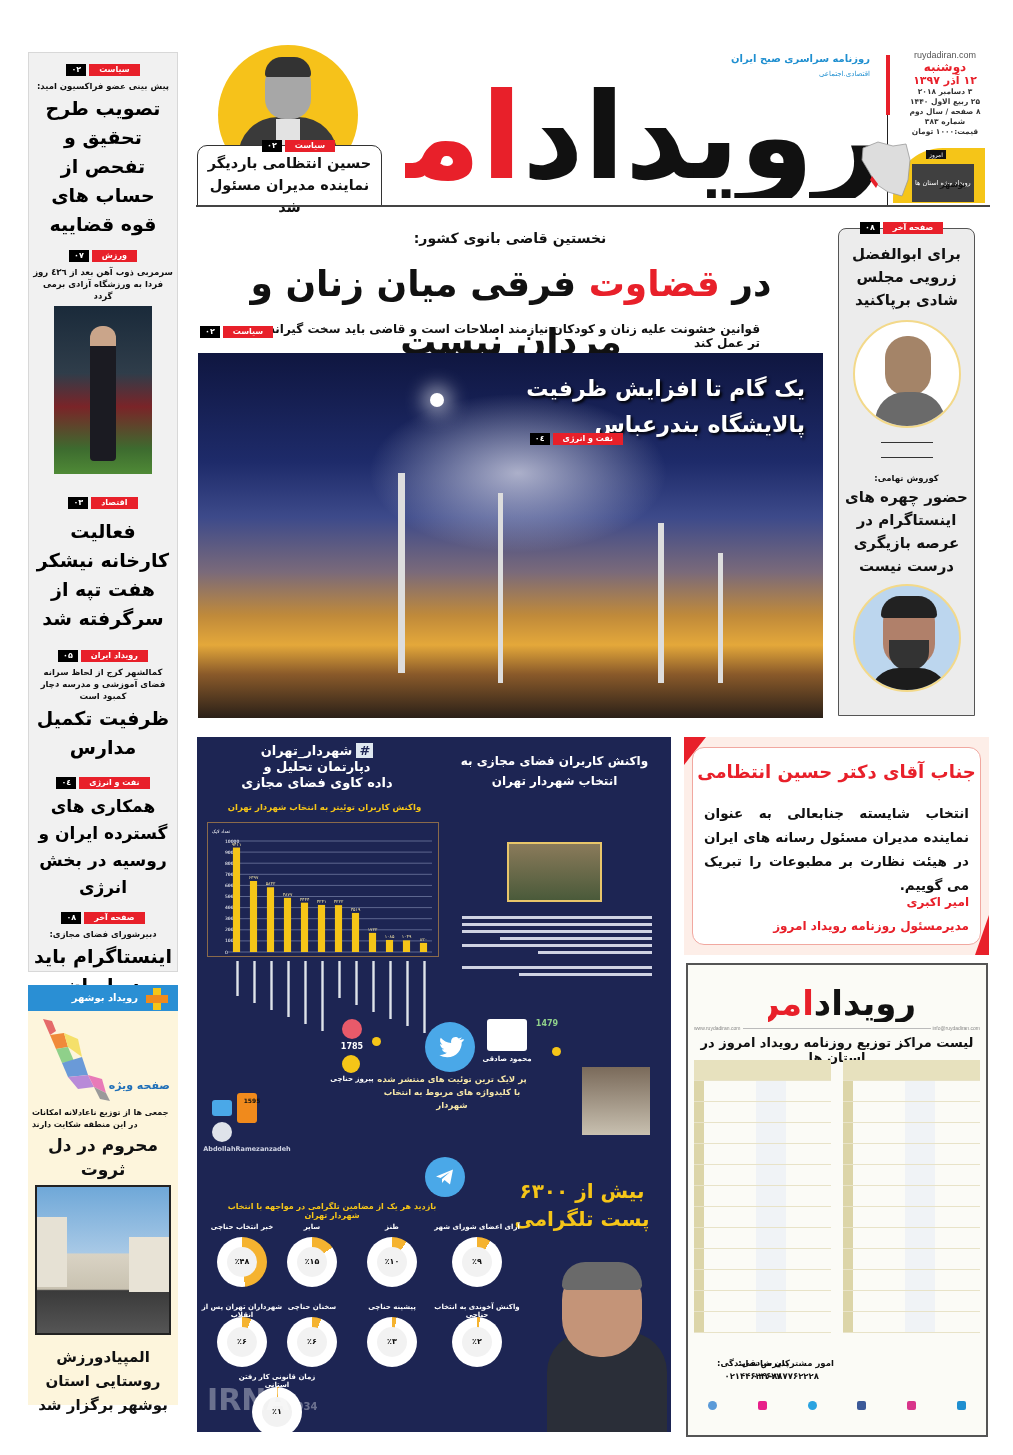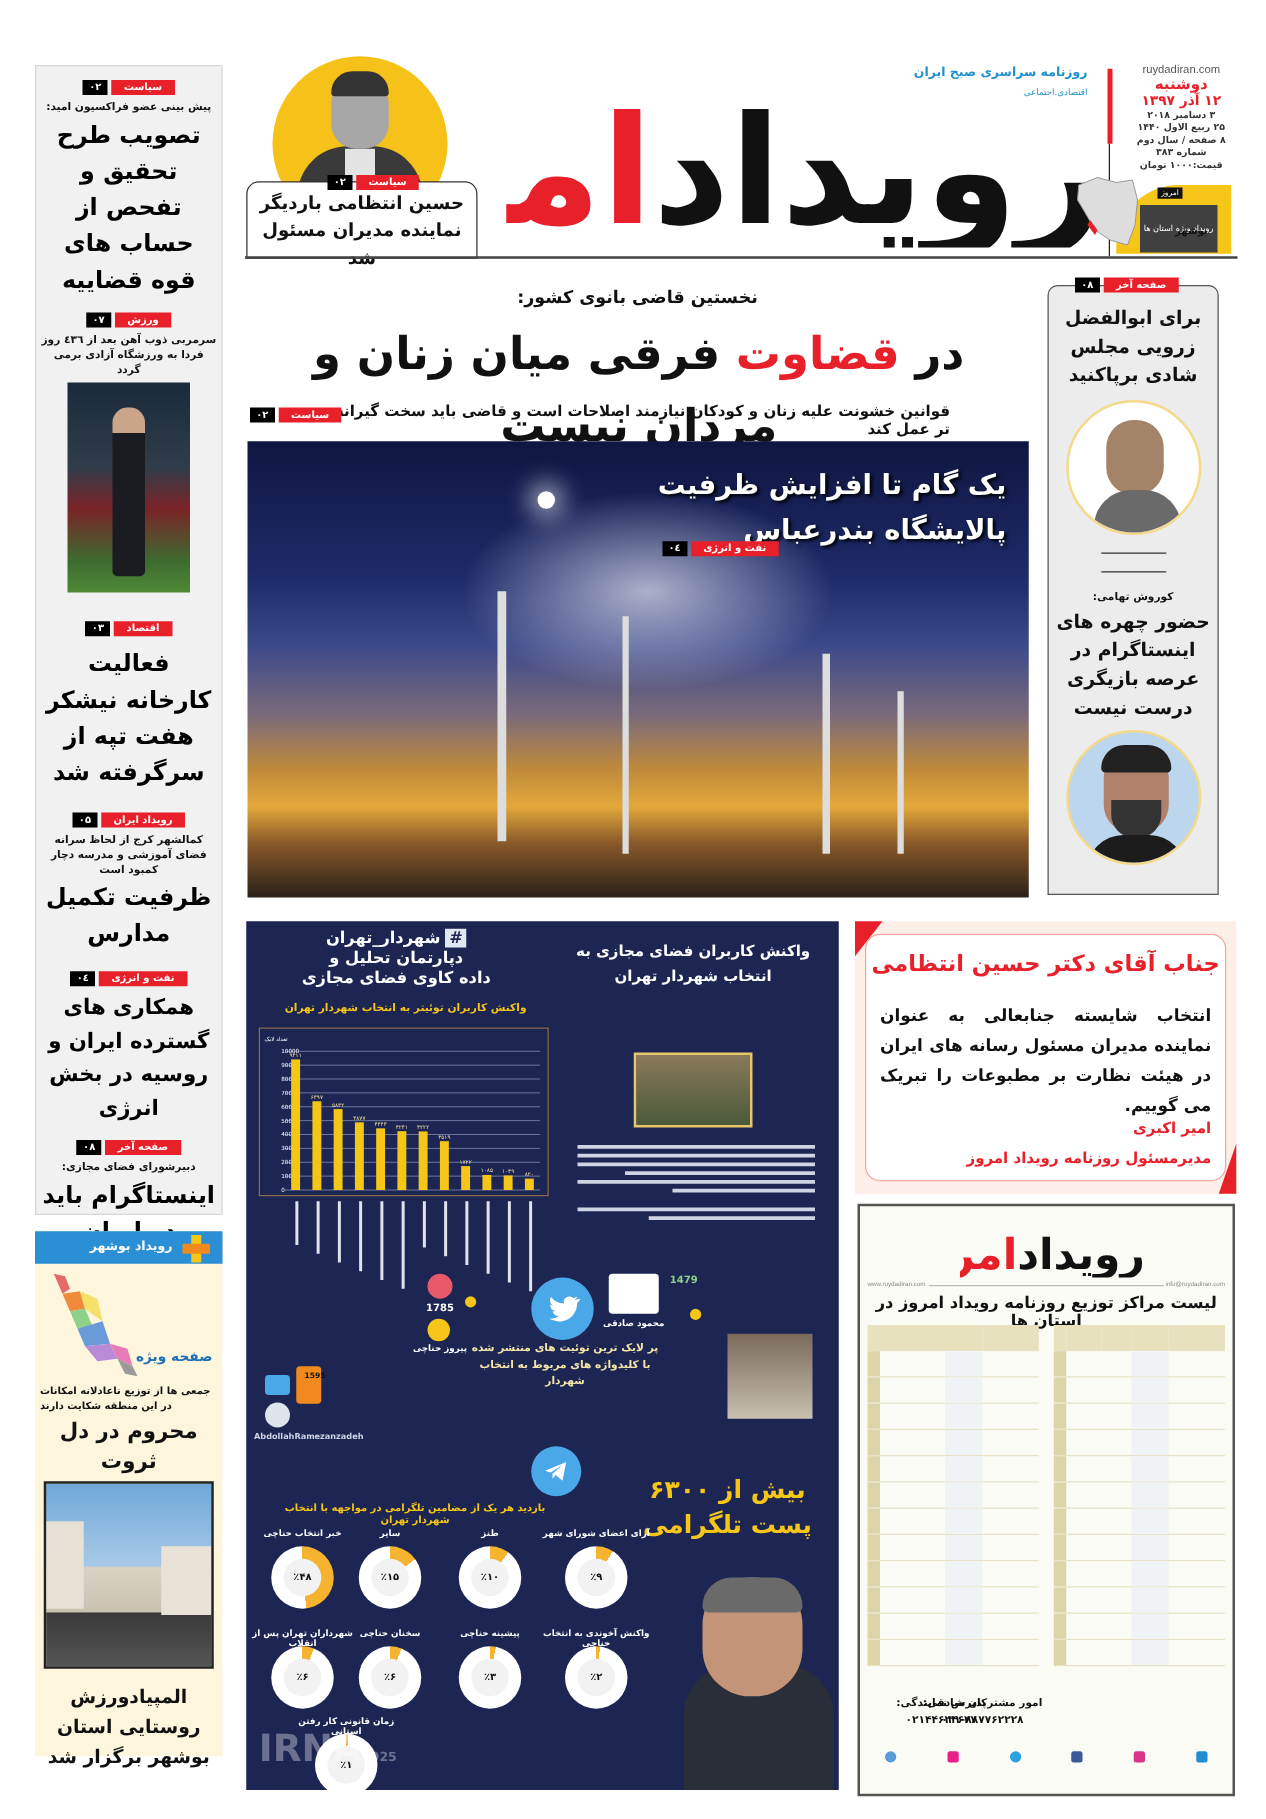--- a/index.html
+++ b/index.html
@@ -451,21 +451,21 @@
       <div class="dlabel" style="left: 150px; top: 566px;">پیشینه حناچی</div>
       <div class="donut" style="left: 255px; top: 580px; background: conic-gradient(rgb(245, 179, 48) 0deg, rgb(245, 179, 48) 2%, rgb(255, 255, 255) 2%, rgb(255, 255, 255) 100%);">
         <div class="in">٪۲</div>
       </div>
       <div class="dlabel" style="left: 235px; top: 566px;">واکنش آخوندی به انتخاب حناچی</div>
       <div class="donut" style="left: 55px; top: 650px; background: conic-gradient(rgb(245, 179, 48) 0deg, rgb(245, 179, 48) 1%, rgb(255, 255, 255) 1%, rgb(255, 255, 255) 100%);">
         <div class="in">٪۱</div>
       </div>
       <div class="dlabel" style="left: 35px; top: 636px;">زمان قانونی کار رفتن استانی</div>
     </div>
-  <div class="t" style="left:10px;top:645px;width:150px;font-size:30px;color:rgba(255,255,255,.35);direction:ltr;text-align:left"><span>IRNA</span><span style="font-size:10px">1925</span></div>
+  <div class="t" style="left:10px;top:645px;width:150px;font-size:30px;color:rgba(255,255,255,.35);direction:ltr;text-align:left"><span>IRNA</span><span style="font-size:10px">1934</span></div>
 </div>
 
 <div class="abs congrats">
   <div class="corner" style="left:0;top:0;border-top:28px solid #e8202a;border-right:22px solid transparent"></div>
   <div class="corner" style="right:0;bottom:0;border-bottom:40px solid #e8202a;border-left:14px solid transparent"></div>
   <div class="inner"></div>
   <div class="cg-title">جناب آقای دکتر حسین انتظامی</div>
   <div class="cg-body">انتخاب شایسته جنابعالی به عنوان نماینده مدیران مسئول رسانه های ایران در هیئت نظارت بر مطبوعات را تبریک می گوییم.</div>
   <div class="cg-sig1">امیر اکبری</div>
   <div class="cg-sig2">مدیرمسئول روزنامه رویداد امروز</div>

